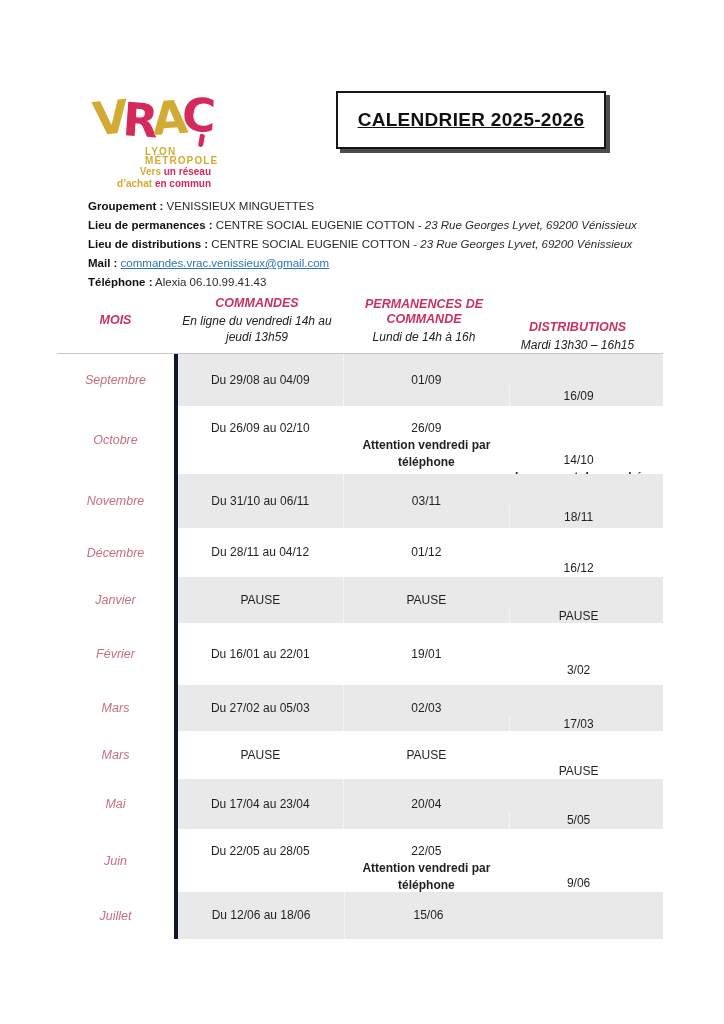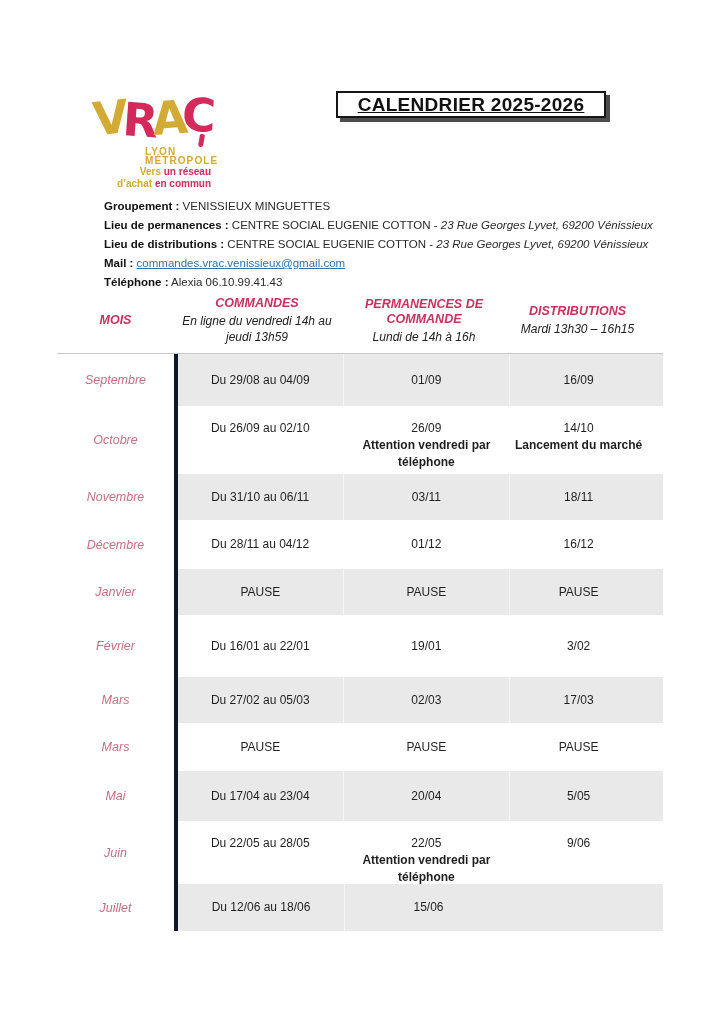--- a/index.html
+++ b/index.html
@@ -32,51 +32,51 @@
   }
   .logo-tagline {
     position:absolute; left:0px; top:76px; width:118px; text-align:right;
     font-weight:bold; font-size:10px; line-height:12px; white-space:nowrap;
   }
   .tag-y { color:var(--logo-yellow);text-align:center; }
   .tag-p { color:var(--logo-pink); }
 
   
   .title-box {
-    position:absolute; left:336px; top:91px; width:270px; height:27px;
+    position:absolute; left:336px; top:91px; width:270px; height:58px;
     border:2px solid #161616; background:#ffffff;
     box-shadow:4px 4px 0 #4d4d4d;
     display:flex; align-items:center; justify-content:center;
   }
   .title-box .title {
     font-size:19px; font-weight:bold; letter-spacing:0.3px;
     text-decoration:underline; color:#111;
   }
 
   
-  .info { position:absolute; left:88px; top:197px; font-size:11.5px; line-height:19px;margin-left:16px; }
+  .info { position:absolute; left:88px; top:197px; font-size:11.5px; line-height:19px; }
   .info b { font-weight:bold; color:#111; }
   .info .val { color:#2a2a2a; }
   .info .addr { font-style:italic; }
   .info a.mail-link { color:#2e74b5; text-decoration:underline; cursor:pointer; }
 
   
   :root { --logo-yellow:#d3ab34; --logo-pink:#d42a5b; --hdr-pink:#c9315e; --month-pink:#c66f80; --row-gray:#e9e9e9; }
   .cal { position:absolute; left:57px; top:288px; width:606px; }
   .thead { display:flex; height:65px;align-items:center; }
   .th { text-align:center; }
   .th .t {
     color:var(--hdr-pink); font-weight:bold; font-style:italic;
     font-size:12.5px; line-height:15px;
   }
   .th .s { color:#222; font-style:italic; font-size:12px; line-height:16px; margin-top:2px; }
   .w-month { width:117px; }
   .w-c1 { width:166px; }
   .w-c2 { width:168px; }
-  .w-c3 { width:155px; padding-right:16px; }
+  .w-c3 { width:155px; padding-right:16px;margin-top:32px; }
 
   .tbody { border-top:1px solid #c8c8c8; }
   .row { display:flex; }
   .cell-month {
     width:117px; display:flex; align-items:center; justify-content:center;
     color:var(--month-pink); font-style:italic; font-size:12.5px;
   }
   .databand { display:flex; width:489px; border-left:4px solid #0f172a; }
   .row.shaded .databand { background:var(--row-gray); }
   .dcell {
@@ -170,21 +170,21 @@
           <div>26/09</div>
           <div class="note">Attention vendredi par téléphone</div>
         </div>
         <div class="dcell w-c3">
           <div>14/10</div>
           <div class="note">Lancement du marché</div>
         </div>
       </div>
     </div>
 
-    <div class="row shaded" style="height:46px">
+    <div class="row shaded" style="height:54px">
       <div class="cell-month">Novembre</div>
       <div class="databand">
         <div class="dcell w-c1">Du 31/10 au 06/11</div>
         <div class="dcell w-c2">03/11</div>
         <div class="dcell w-c3">18/11</div>
       </div>
     </div>
 
     <div class="row" style="height:49px">
       <div class="cell-month">Décembre</div>

